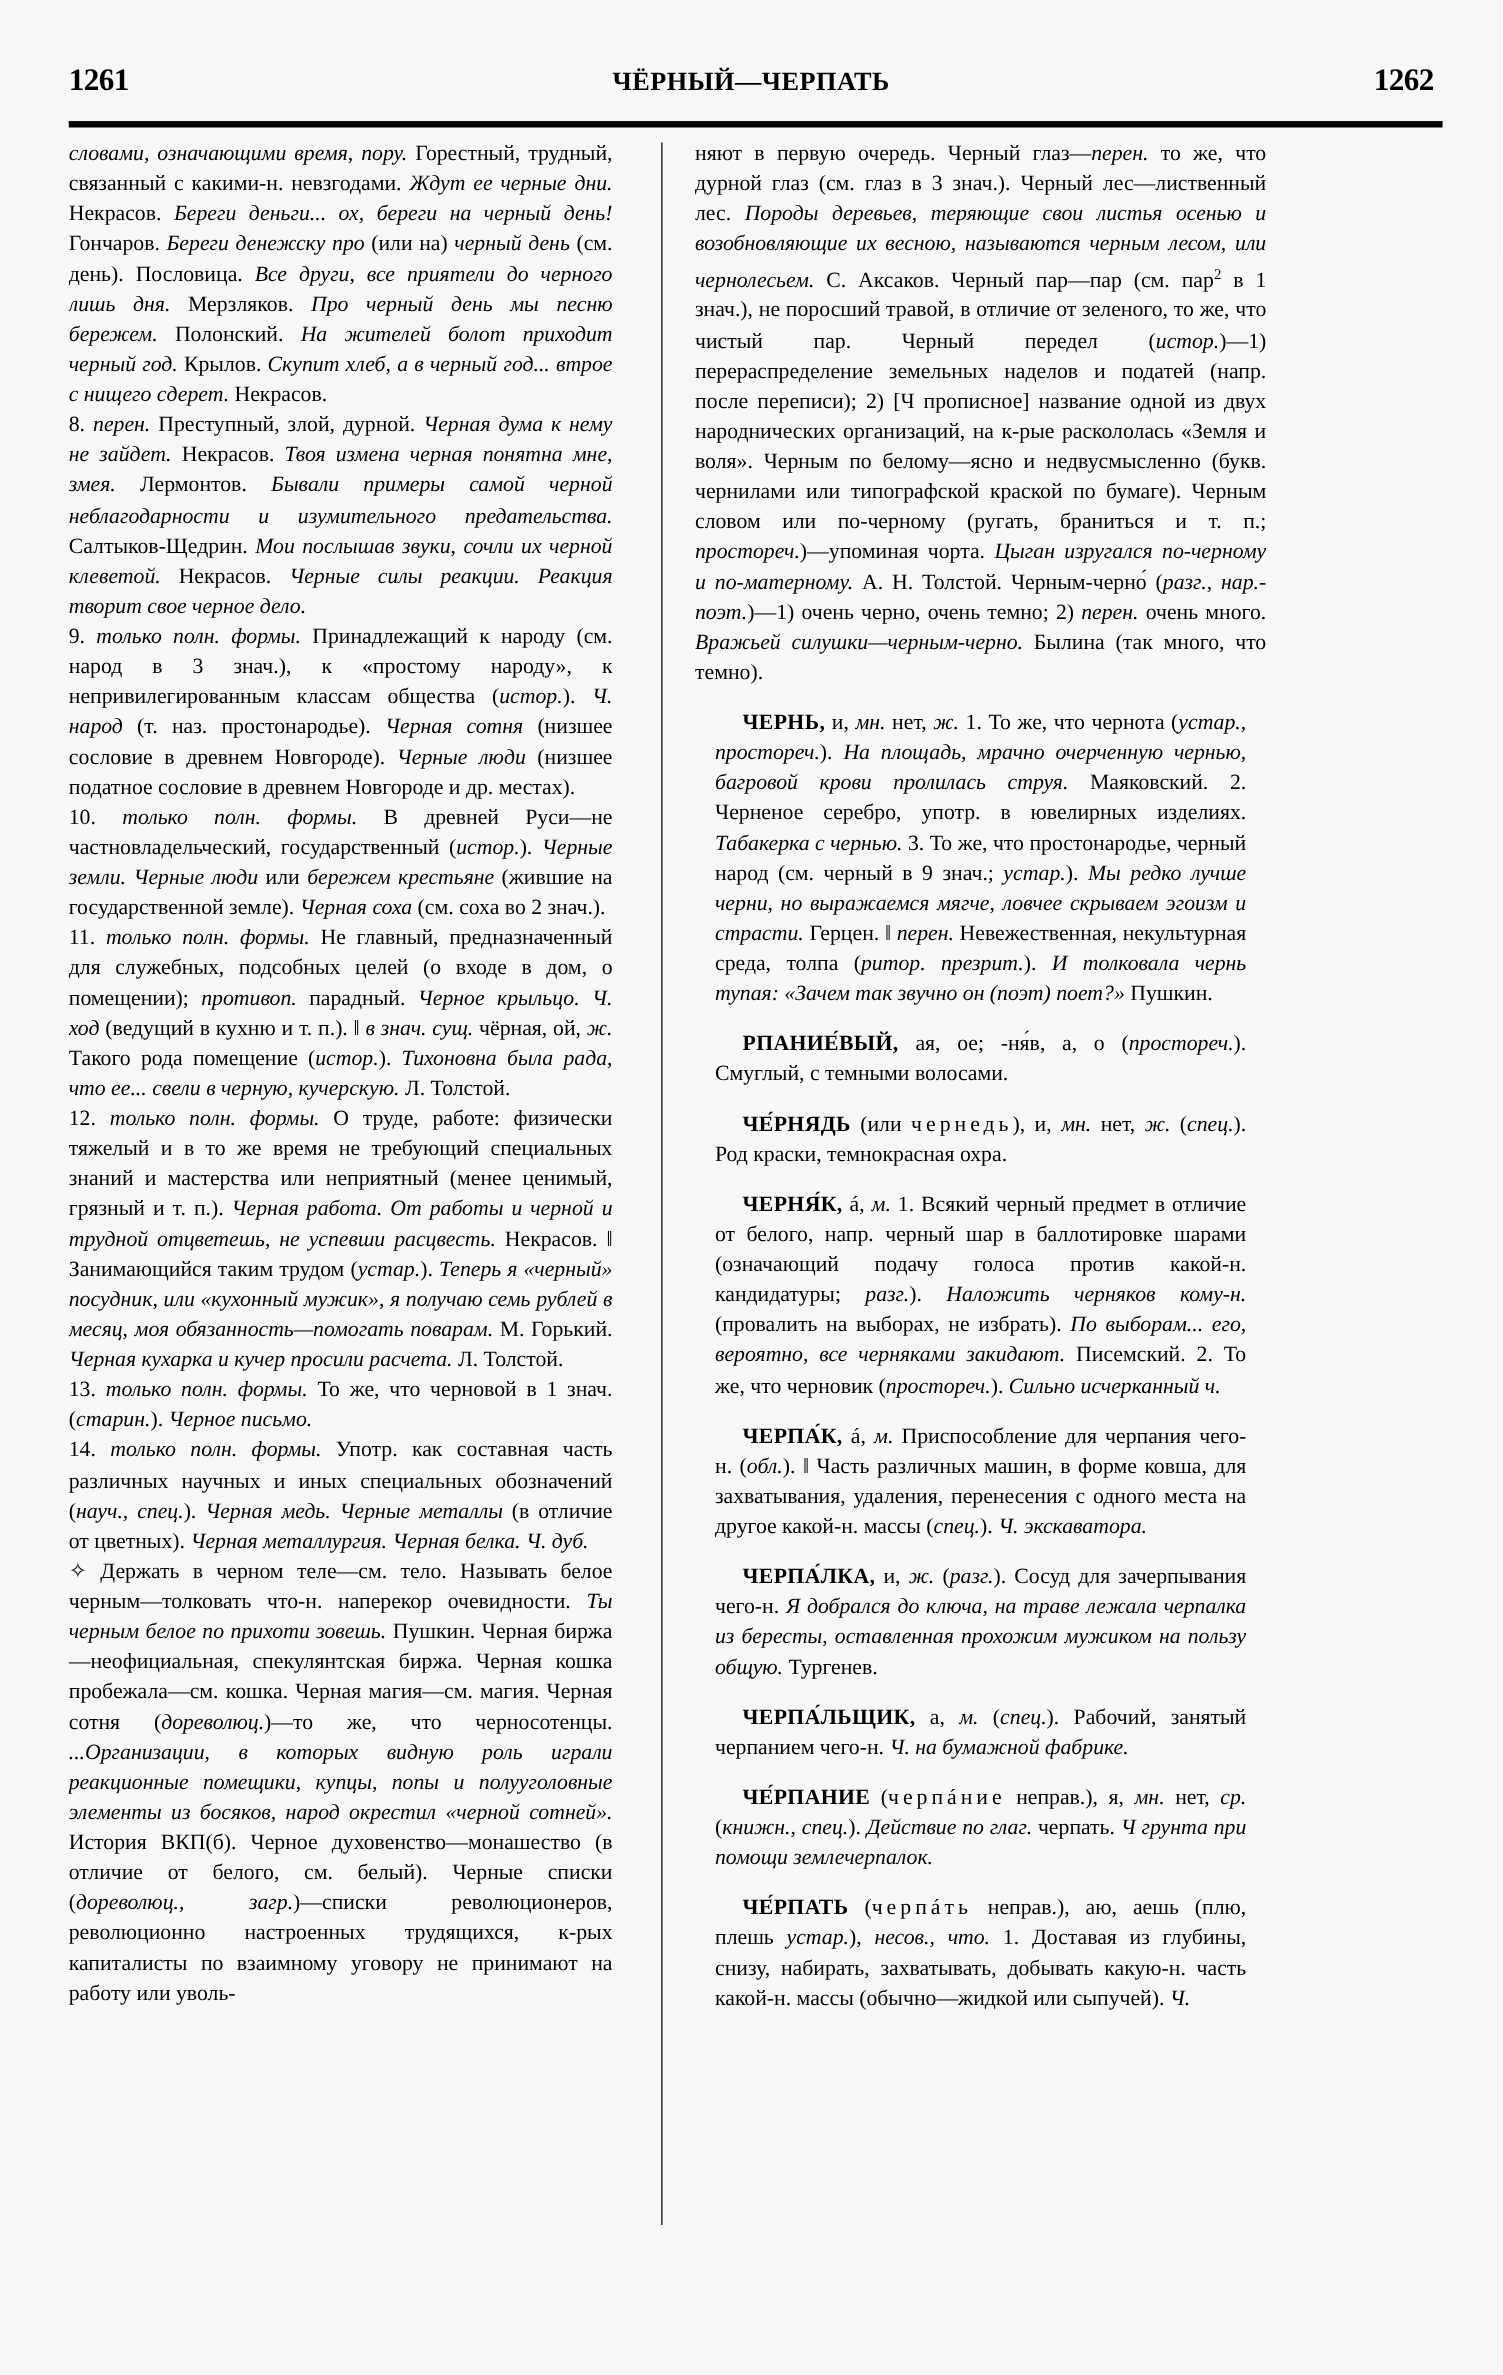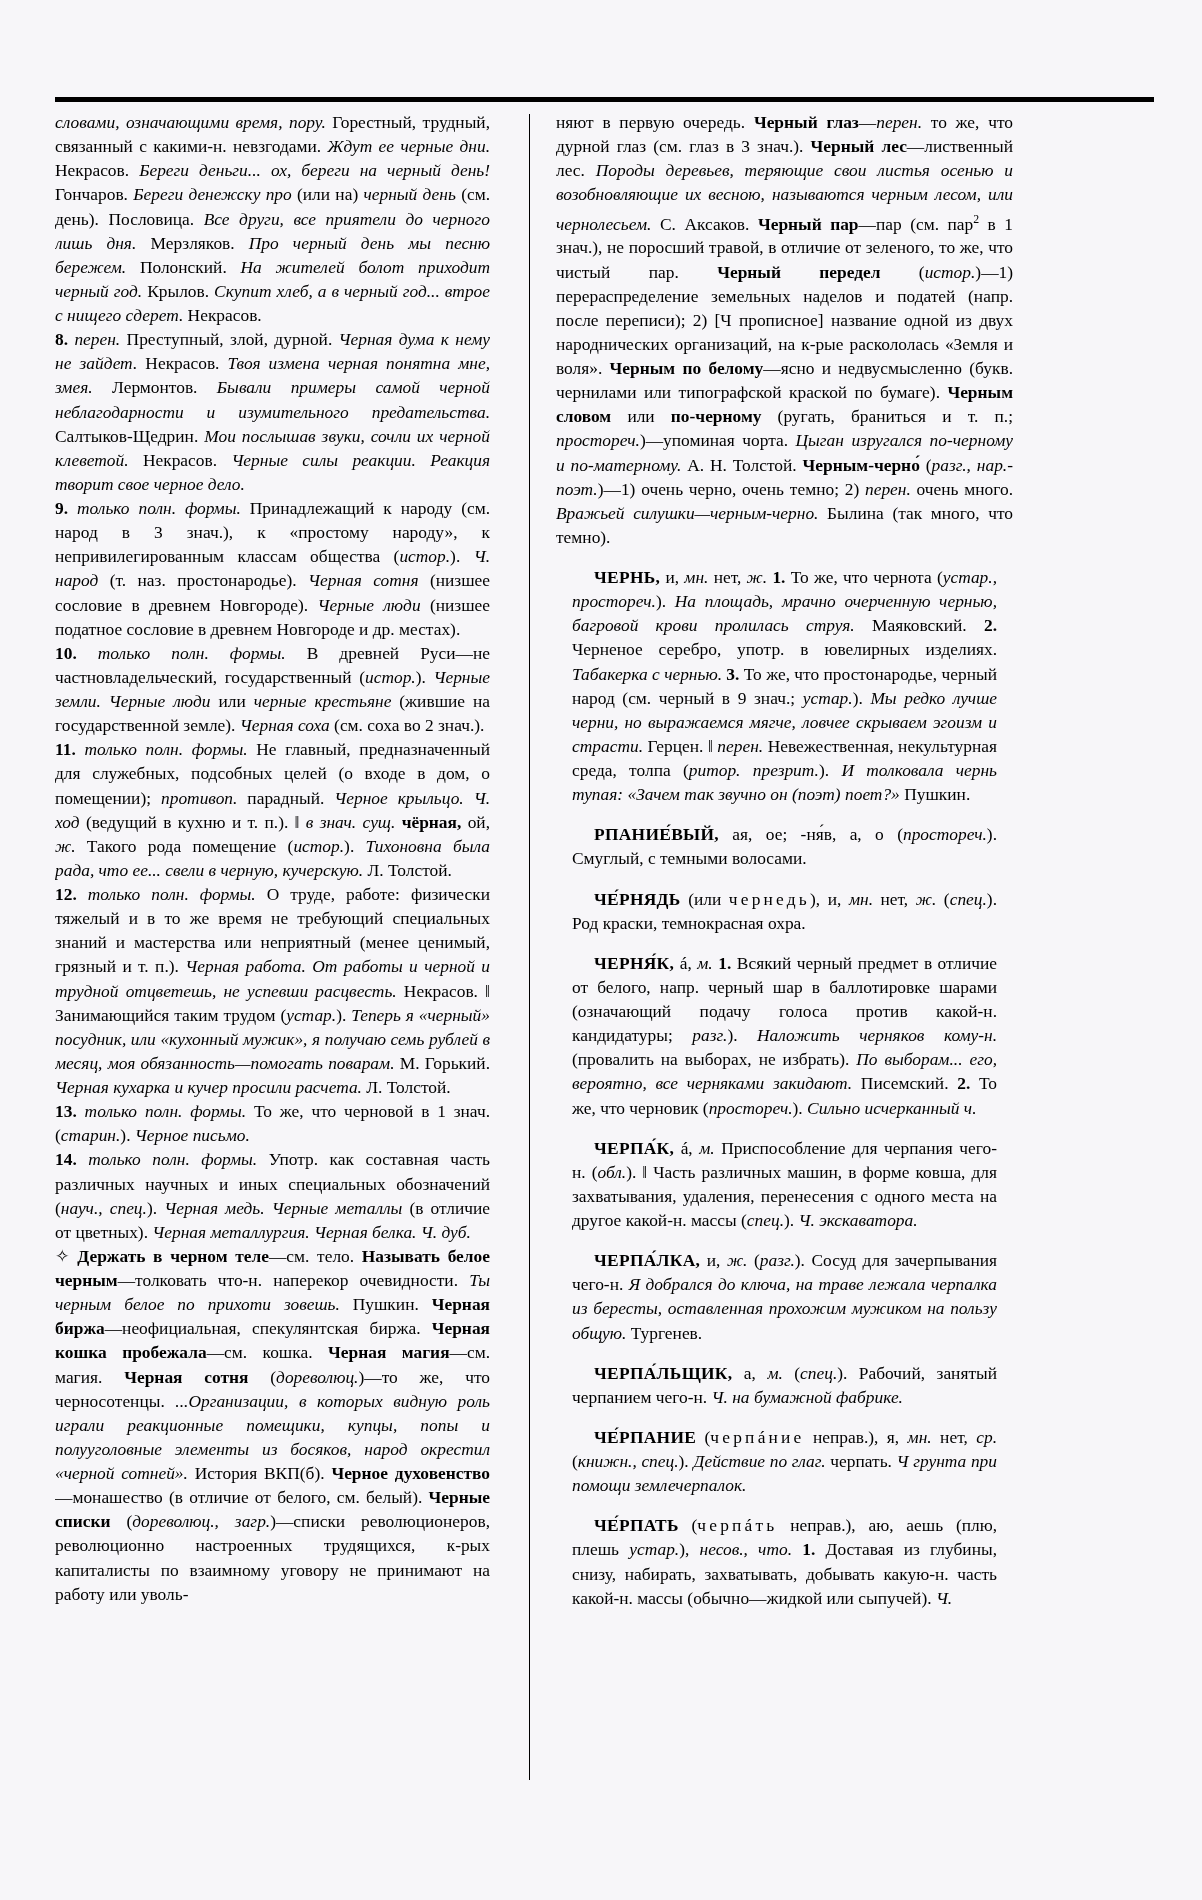--- a/index.html
+++ b/index.html
@@ -89,45 +89,50 @@
   p.para {
     margin: 0;
     text-indent: 0;
   }
   p.entry {
     margin: 16px;
     text-indent: 22px;
   }
 
   i, .it { font-style: italic; }
-  b, .bd { font-weight: bold; }
+  b, .bd { font-weight: normal; }
   .hw {
     font-weight: bold;
     letter-spacing: 0.3px;
   }
   .sp {
     letter-spacing: 3.2px;
   }
   .sup { font-size: 0.68em; vertical-align: super; }
 </style>
 </head>
 <body>
 
 <div class="page">
 
+  <div class="running-head">
+    <span class="folio">1261</span>
+    <span class="head-title">ЧЁРНЫЙ—ЧЕРПАТЬ</span>
+    <span class="folio">1262</span>
+  </div>
 
   <div class="head-rule"></div>
 
   <div class="columns">
 
     <div class="col col-left">
       <p class="para"><i>словами, означающими время, пору.</i> Горестный, трудный, связанный с какими-н. невзгодами. <i>Ждут ее черные дни.</i> Некрасов. <i>Береги деньги... ох, береги на черный день!</i> Гончаров. <i>Береги денежску про</i> (или на) <i>черный день</i> (см. день). Пословица. <i>Все други, все приятели до черного лишь дня.</i> Мерзляков. <i>Про черный день мы песню бережем.</i> Полонский. <i>На жителей болот приходит черный год.</i> Крылов. <i>Скупит хлеб, а в черный год... втрое с нищего сдерет.</i> Некрасов.</p>
       <p class="para"><b>8.</b> <i>перен.</i> Преступный, злой, дурной. <i>Черная дума к нему не зайдет.</i> Некрасов. <i>Твоя измена черная понятна мне, змея.</i> Лермонтов. <i>Бывали примеры самой черной неблагодарности и изумительного предательства.</i> Салтыков-Щедрин. <i>Мои послышав звуки, сочли их черной клеветой.</i> Некрасов. <i>Черные силы реакции. Реакция творит свое черное дело.</i></p>
       <p class="para"><b>9.</b> <i>только полн. формы.</i> Принадлежащий к народу (см. народ в 3 знач.), к «простому народу», к непривилегированным классам общества (<i>истор.</i>). <i>Ч. народ</i> (т. наз. простонародье). <i>Черная сотня</i> (низшее сословие в древнем Новгороде). <i>Черные люди</i> (низшее податное сословие в древнем Новгороде и др. местах).</p>
-      <p class="para"><b>10.</b> <i>только полн. формы.</i> В древней Руси—не частновладельческий, государственный (<i>истор.</i>). <i>Черные земли. Черные люди</i> или <i>черные крестьяне</i> (жившие на государственной земле). <i>Черная соха</i> (см. соха во 2 знач.).</p>
+      <p class="para"><b>10.</b> <i>только полн. формы.</i> В древней Руси—не частновладельческий, государственный (<i>истор.</i>). <i>Черные земли. Черные люди</i> или <i>бережем крестьяне</i> (жившие на государственной земле). <i>Черная соха</i> (см. соха во 2 знач.).</p>
       <p class="para"><b>11.</b> <i>только полн. формы.</i> Не главный, предназначенный для служебных, подсобных целей (о входе в дом, о помещении); <i>противоп.</i> парадный. <i>Черное крыльцо. Ч. ход</i> (ведущий в кухню и т. п.). ‖ <i>в знач. сущ.</i> <b>чёрная,</b> ой, <i>ж.</i> Такого рода помещение (<i>истор.</i>). <i>Тихоновна была рада, что ее... свели в черную, кучерскую.</i> Л. Толстой.</p>
       <p class="para"><b>12.</b> <i>только полн. формы.</i> О труде, работе: физически тяжелый и в то же время не требующий специальных знаний и мастерства или неприятный (менее ценимый, грязный и т. п.). <i>Черная работа. От работы и черной и трудной отцветешь, не успевши расцвесть.</i> Некрасов. ‖ Занимающийся таким трудом (<i>устар.</i>). <i>Теперь я «черный» посудник, или «кухонный мужик», я получаю семь рублей в месяц, моя обязанность—помогать поварам.</i> М. Горький. <i>Черная кухарка и кучер просили расчета.</i> Л. Толстой.</p>
       <p class="para"><b>13.</b> <i>только полн. формы.</i> То же, что черновой в 1 знач. (<i>старин.</i>). <i>Черное письмо.</i></p>
       <p class="para"><b>14.</b> <i>только полн. формы.</i> Употр. как составная часть различных научных и иных специальных обозначений (<i>науч., спец.</i>). <i>Черная медь. Черные металлы</i> (в отличие от цветных). <i>Черная металлургия. Черная белка. Ч. дуб.</i></p>
       <p class="para">✧ <b>Держать в черном теле</b>—см. тело. <b>Называть белое черным</b>—толковать что-н. наперекор очевидности. <i>Ты черным белое по прихоти зовешь.</i> Пушкин. <b>Черная биржа</b>—неофициальная, спекулянтская биржа. <b>Черная кошка пробежала</b>—см. кошка. <b>Черная магия</b>—см. магия. <b>Черная сотня</b> (<i>дореволюц.</i>)—то же, что черносотенцы. <i>...Организации, в которых видную роль играли реакционные помещики, купцы, попы и полууголовные элементы из босяков, народ окрестил «черной сотней».</i> История ВКП(б). <b>Черное духовенство</b>—монашество (в отличие от белого, см. белый). <b>Черные списки</b> (<i>дореволюц., загр.</i>)—списки революционеров, революционно настроенных трудящихся, к-рых капиталисты по взаимному уговору не принимают на работу или уволь-</p>
     </div>
 
     <div class="gutter"></div>
 
     <div class="col col-right">

